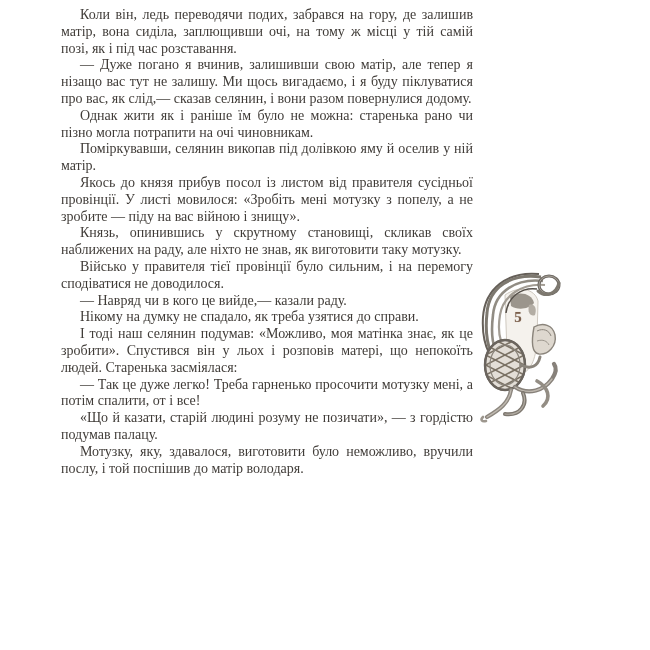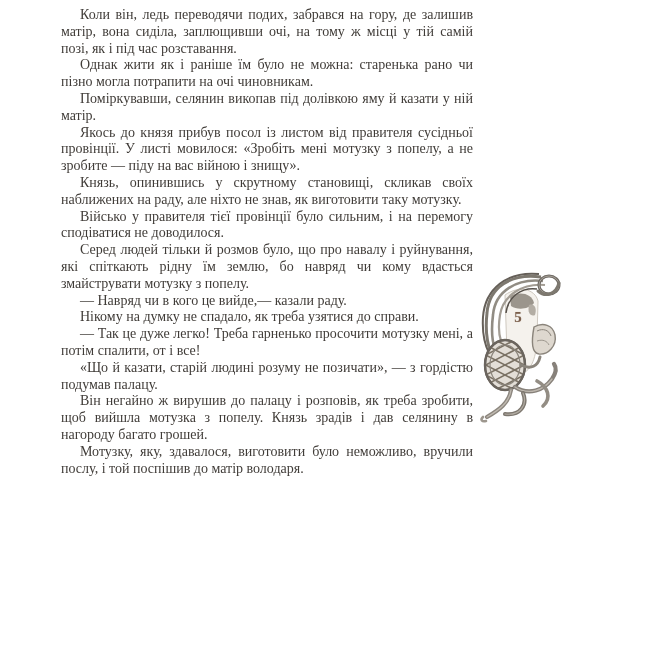--- a/index.html
+++ b/index.html
@@ -57,31 +57,31 @@
     text-shadow: 0 0 1px rgba(123,95,75,0.35);
   }
 </style>
 </head>
 <body>
 
 <div class="page">
 
   <div class="text-block">
       <p class="para">Коли він, ледь переводячи подих, забрався на гору, де залишив матір, вона сиділа, заплющивши очі, на тому ж місці у тій самій позі, як і під час розставання.</p>
+      <p class="para">— Дуже погано я вчинив, залишивши свою матір, але тепер я нізащо вас тут не залишу. Ми щось вигадаємо, і я буду піклуватися про вас, як слід,— сказав селянин, і вони разом повернулися додому.</p>
       <p class="para">Однак жити як і раніше їм було не можна: старенька рано чи пізно могла потрапити на очі чиновникам.</p>
-      <p class="para">Поміркувавши, селянин викопав під долівкою яму й казати у ній матір.</p>
+      <p class="para">Поміркувавши, селянин викопав під долівкою яму й оселив у ній матір.</p>
       <p class="para">Якось до князя прибув посол із листом від правителя сусідньої провінції. У листі мовилося: «Зробіть мені мотузку з попелу, а не зробите — піду на вас війною і знищу».</p>
       <p class="para">Князь, опинившись у скрутному становищі, скликав своїх наближених на раду, але ніхто не знав, як виготовити таку мотузку.</p>
       <p class="para">Військо у правителя тієї провінції було сильним, і на перемогу сподіватися не доводилося.</p>
-      <p class="para">Серед людей тільки й розмов було, що про навалу і руйнування, які спіткають рідну їм землю, бо навряд чи кому вдасться змайструвати мотузку з попелу.</p>
       <p class="para">— Навряд чи в кого це вийде,— казали раду.</p>
       <p class="para">Нікому на думку не спадало, як треба узятися до справи.</p>
+      <p class="para">І тоді наш селянин подумав: «Можливо, моя матінка знає, як це зробити». Спустився він у льох і розповів матері, що непокоїть людей. Старенька засміялася:</p>
       <p class="para">— Так це дуже легко! Треба гарненько просочити мотузку мені, а потім спалити, от і все!</p>
       <p class="para">«Що й казати, старій людині розуму не позичати», — з гордістю подумав палацу.</p>
-      <p class="para">Він негайно ж вирушив до палацу і розповів, як треба зробити, щоб вийшла мотузка з попелу. Князь зрадів і дав селянину в нагороду багато грошей.</p>
       <p class="para">Мотузку, яку, здавалося, виготовити було неможливо, вручили послу, і той поспішив до матір володаря.</p>
     </div>
 
   <div class="illustration">
     <svg viewBox="0 0 94 155" xmlns="http://www.w3.org/2000/svg">
 
       <path d="M28,26 C42,16 58,20 61,32 L60,70 C59,92 53,103 43,105 C34,105 30,96 30,84 Z" fill="#f5f2ed" stroke="#cfc9c0" stroke-width="1"></path>
 
       <path d="M33,27 C44,22 55,25 57,34 C51,41 40,41 34,37 Z" fill="#9b958c"></path>
       <path d="M52,36 C58,34 60,40 58,46 C54,48 50,44 52,36 Z" fill="#b3ada4"></path>

